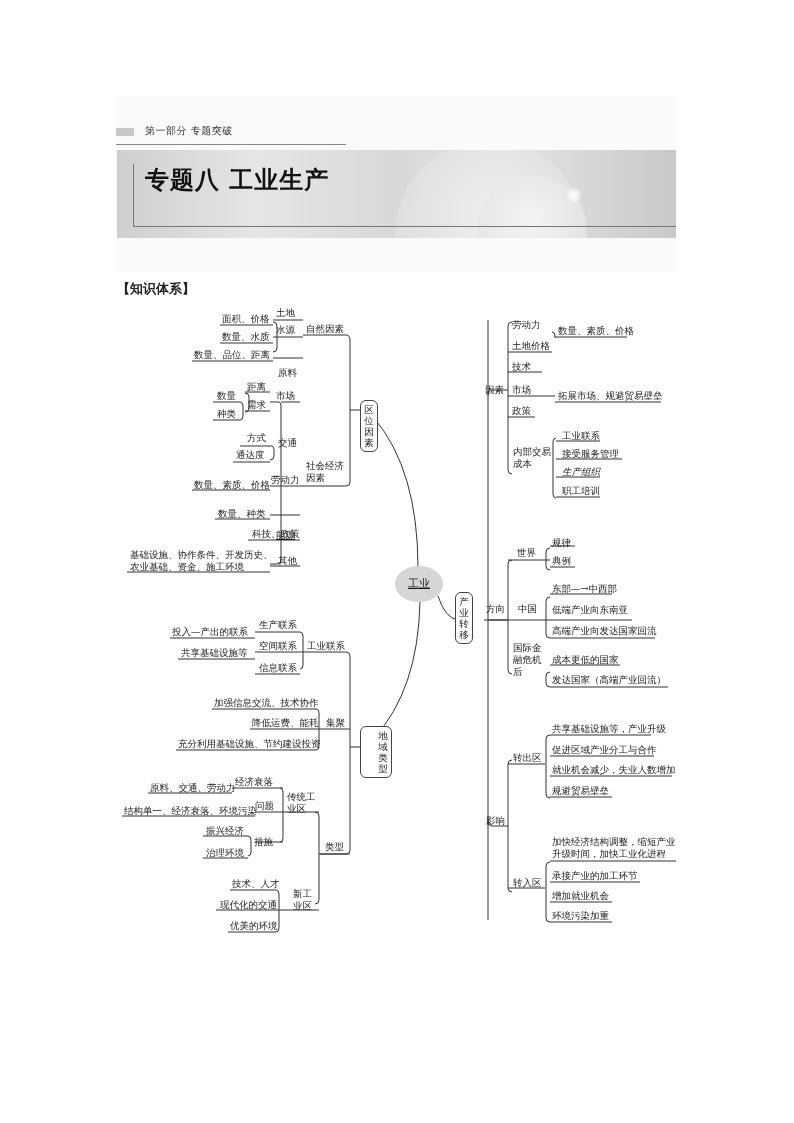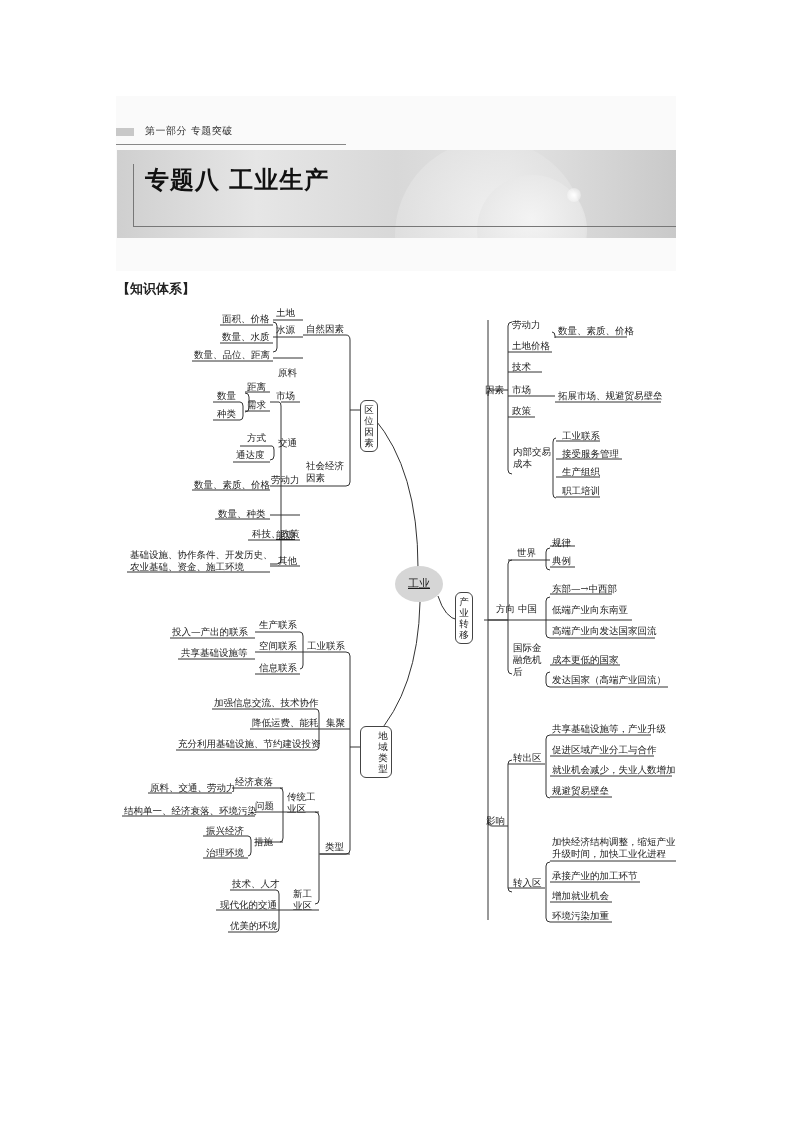--- a/index.html
+++ b/index.html
@@ -237,24 +237,24 @@
 <div class="t" style="left:558px; top:325px;">数量、素质、价格</div>
 <div class="t" style="left:512px; top:340px;">土地价格</div>
 <div class="t" style="left:512px; top:361px;">技术</div>
 <div class="t" style="left:512px; top:384px;">市场</div>
 <div class="t" style="left:558px; top:390px;">拓展市场、规避贸易壁垒</div>
 <div class="t" style="left:512px; top:405px;">政策</div>
 <div class="t" style="left:513px; top:446px;">内部交易</div>
 <div class="t" style="left:513px; top:458px;">成本</div>
 <div class="t" style="left:562px; top:430px;">工业联系</div>
 <div class="t" style="left:562px; top:448px;">接受服务管理</div>
-<div class="t" style="left:562px; top:466px;">生产组织</div>
+<div class="t" style="left:562px; top:466px;font-style:italic;">生产组织</div>
 <div class="t" style="left:562px; top:485px;">职工培训</div>
 
-<div class="t" style="left:496px; top:603px;text-align:right;">方向</div>
+<div class="t" style="left:486px; top:603px;text-align:right;">方向</div>
 <div class="t" style="left:517px; top:547px;">世界</div>
 <div class="t" style="left:552px; top:537px;">规律</div>
 <div class="t" style="left:552px; top:555px;">典例</div>
 <div class="t" style="left:518px; top:603px;">中国</div>
 <div class="t" style="left:552px; top:583px;">东部—→中西部</div>
 <div class="t" style="left:552px; top:604px;">低端产业向东南亚</div>
 <div class="t" style="left:552px; top:625px;">高端产业向发达国家回流</div>
 <div class="t" style="left:513px; top:642px;">国际金</div>
 <div class="t" style="left:513px; top:654px;">融危机</div>
 <div class="t" style="left:513px; top:666px;">后</div>

